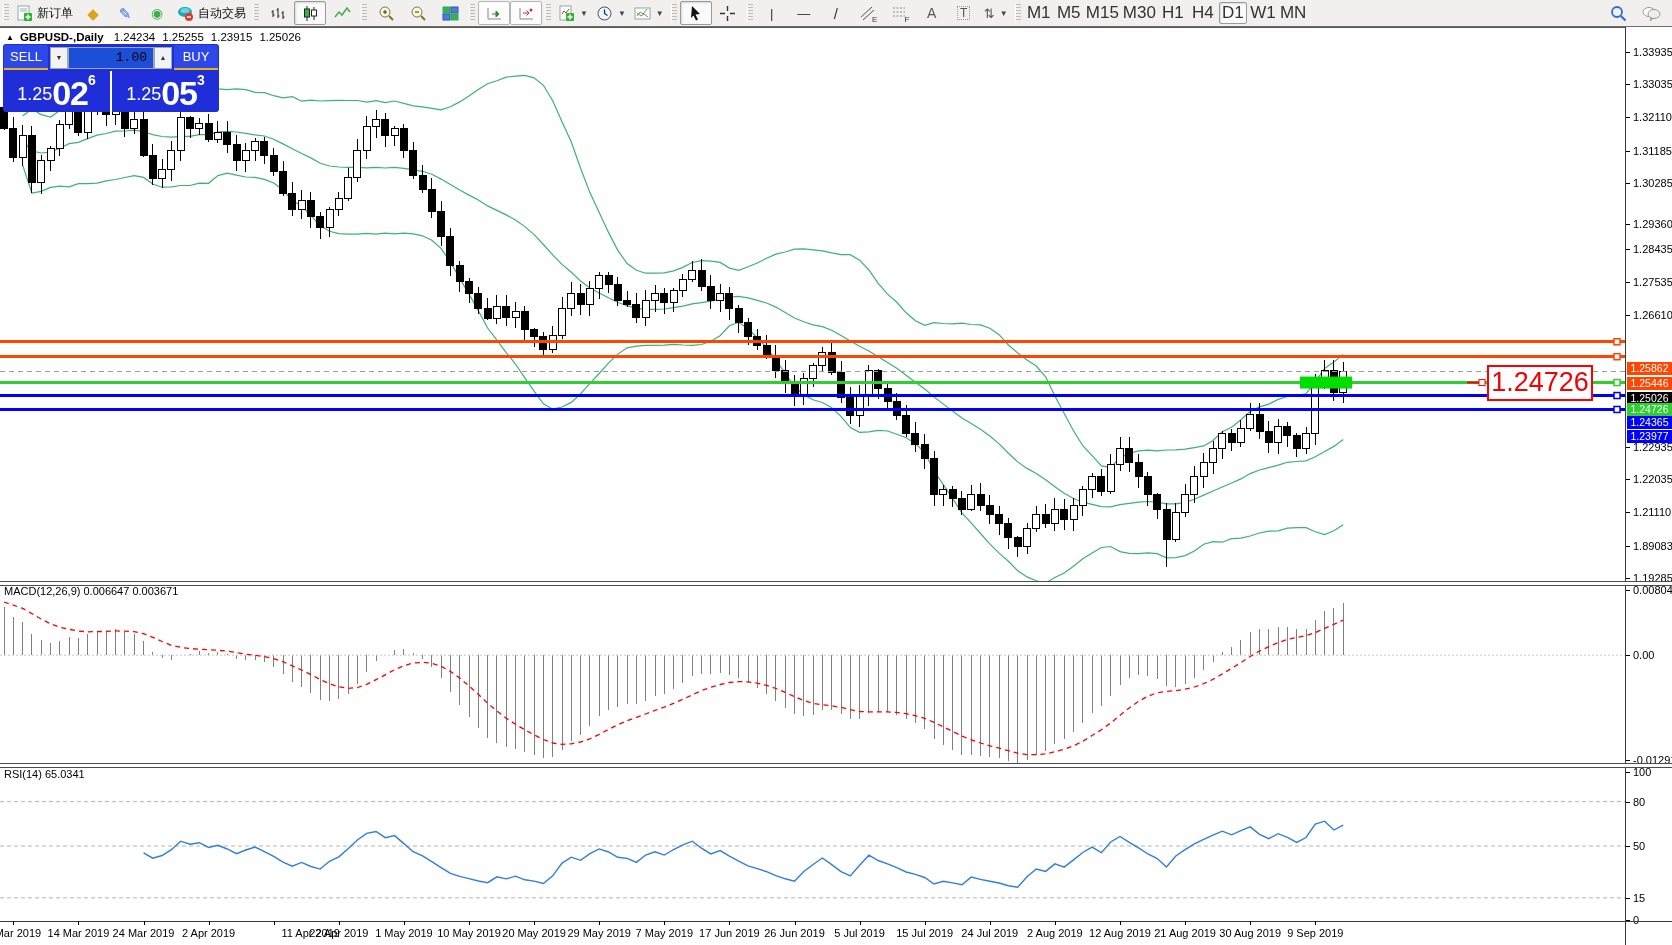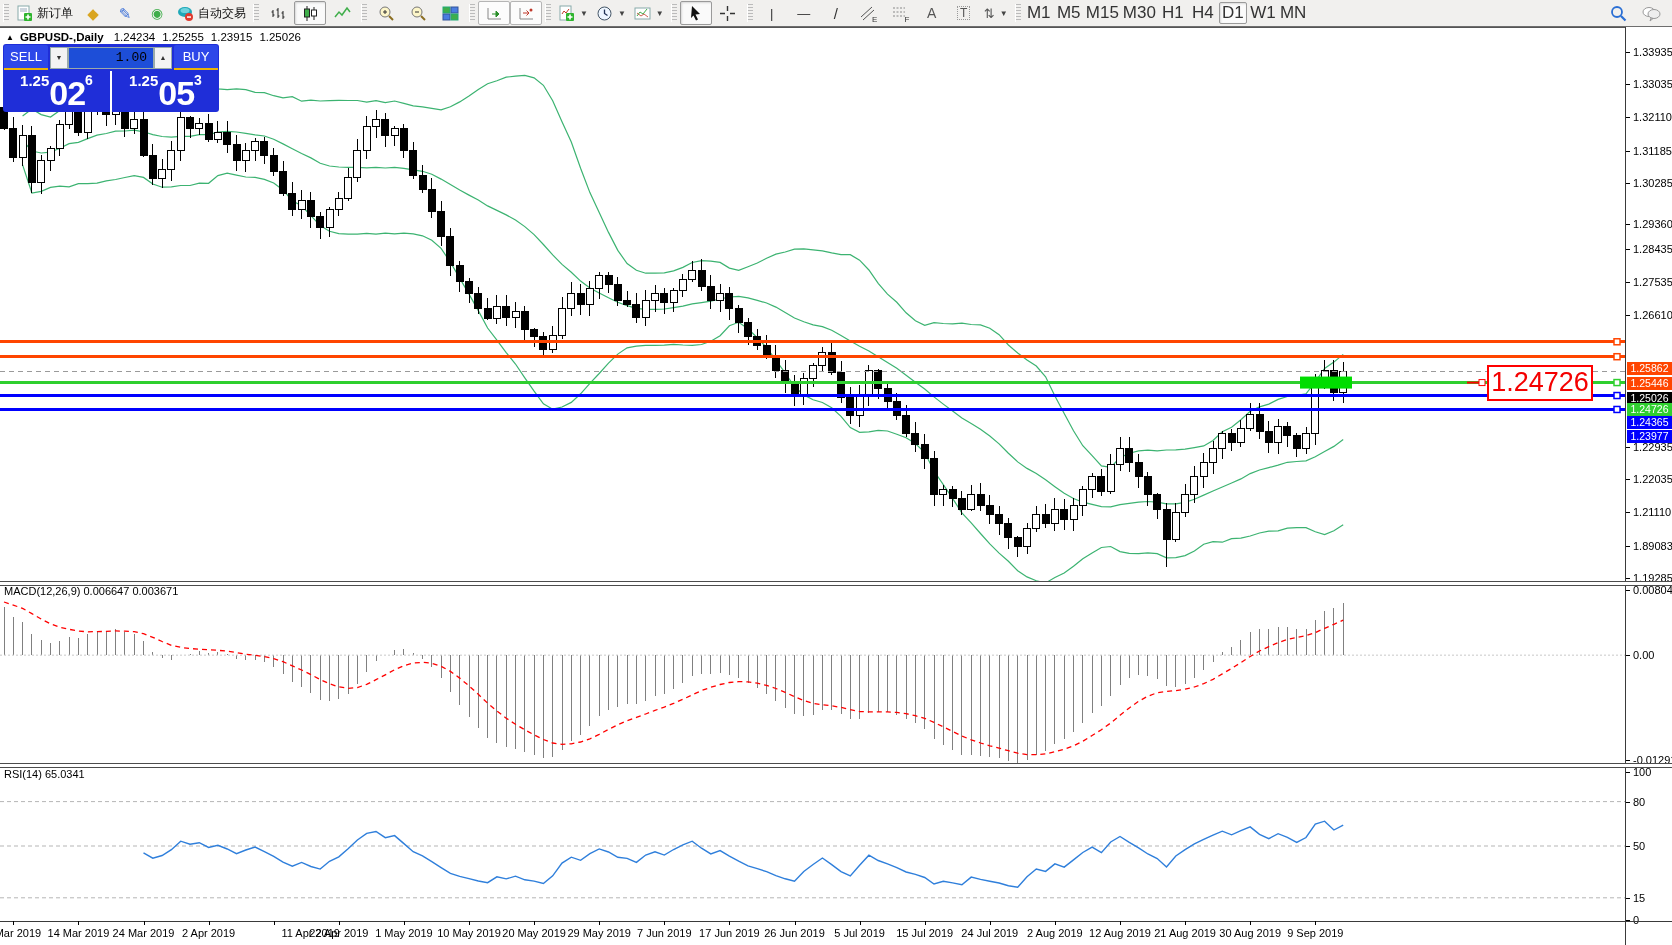--- a/index.html
+++ b/index.html
@@ -54,21 +54,21 @@
   .pbtn{width:49px;background:#2d47e9;display:flex;align-items:center;justify-content:center;
     font-size:13px;color:#fff;border-bottom:2px solid #eab308;margin:1px;border-radius:2px 2px 0 0;}
   .stepper{flex:1;display:flex;align-items:center;justify-content:center;gap:0;padding:2px 1px;}
   .spin{width:16px;height:20px;background:#f3f3f3;border:1px solid #9aa;color:#333;font-size:7px;
     display:flex;align-items:center;justify-content:center;}
   .vol{width:72px;height:20px;border:1px solid #9aa;background:#1d4ed8;color:#000;font-size:13px;
     text-align:right;padding:0 6px;font-family:Liberation Mono, monospace;}
   .panel .row2{display:flex;height:41px;}
   .pprice{flex:1;display:flex;align-items:flex-end;justify-content:center;padding-bottom:3px;}
   .pprice.left{border-right:2px solid #fff;}
-  .pp-small{font-size:15px;font-weight:bold;margin-bottom:20px;}
+  .pp-small{font-size:18px;font-weight:normal;margin-bottom:4px;}
   .pp-big{font-size:34px;font-weight:bold;line-height:0.9;letter-spacing:-1px;}
   .pp-sup{font-size:14px;font-weight:bold;align-self:flex-start;margin-top:1px;}
 
   
   .callout{position:absolute;left:1487px;top:365px;width:102px;height:32px;border:2px solid #ff0000;background:#fff;
     color:#f40000;font-size:27px;line-height:31px;text-align:center;z-index:9;letter-spacing:0px;}
   .turnlabel{position:absolute;left:1424px;top:406px;font-size:30px;font-weight:bold;color:#00d400;z-index:9;
     letter-spacing:3px;text-shadow:1px 1px 0 #0a7a0a;}
 </style>
 </head>
@@ -942,21 +942,21 @@
     <div class="datelabel" style="left: 338.8px;">22 Apr 2019</div>
     <div class="datetick" style="left: 403.9px;"></div>
     <div class="datelabel" style="left: 403.9px;">1 May 2019</div>
     <div class="datetick" style="left: 469px;"></div>
     <div class="datelabel" style="left: 469px;">10 May 2019</div>
     <div class="datetick" style="left: 534.1px;"></div>
     <div class="datelabel" style="left: 534.1px;">20 May 2019</div>
     <div class="datetick" style="left: 599.2px;"></div>
     <div class="datelabel" style="left: 599.2px;">29 May 2019</div>
     <div class="datetick" style="left: 664.3px;"></div>
-    <div class="datelabel" style="left: 664.3px;">7 Jun 2019</div>
+    <div class="datelabel" style="left: 664.3px;">7 May 2019</div>
     <div class="datetick" style="left: 729.4px;"></div>
     <div class="datelabel" style="left: 729.4px;">17 Jun 2019</div>
     <div class="datetick" style="left: 794.5px;"></div>
     <div class="datelabel" style="left: 794.5px;">26 Jun 2019</div>
     <div class="datetick" style="left: 859.6px;"></div>
     <div class="datelabel" style="left: 859.6px;">5 Jul 2019</div>
     <div class="datetick" style="left: 924.7px;"></div>
     <div class="datelabel" style="left: 924.7px;">15 Jul 2019</div>
     <div class="datetick" style="left: 989.8px;"></div>
     <div class="datelabel" style="left: 989.8px;">24 Jul 2019</div>

